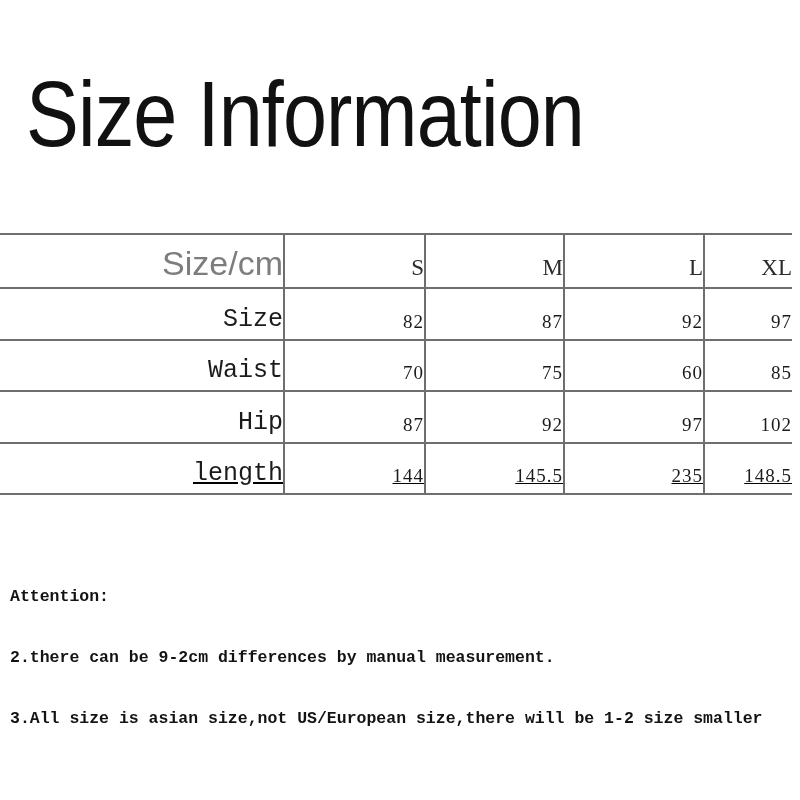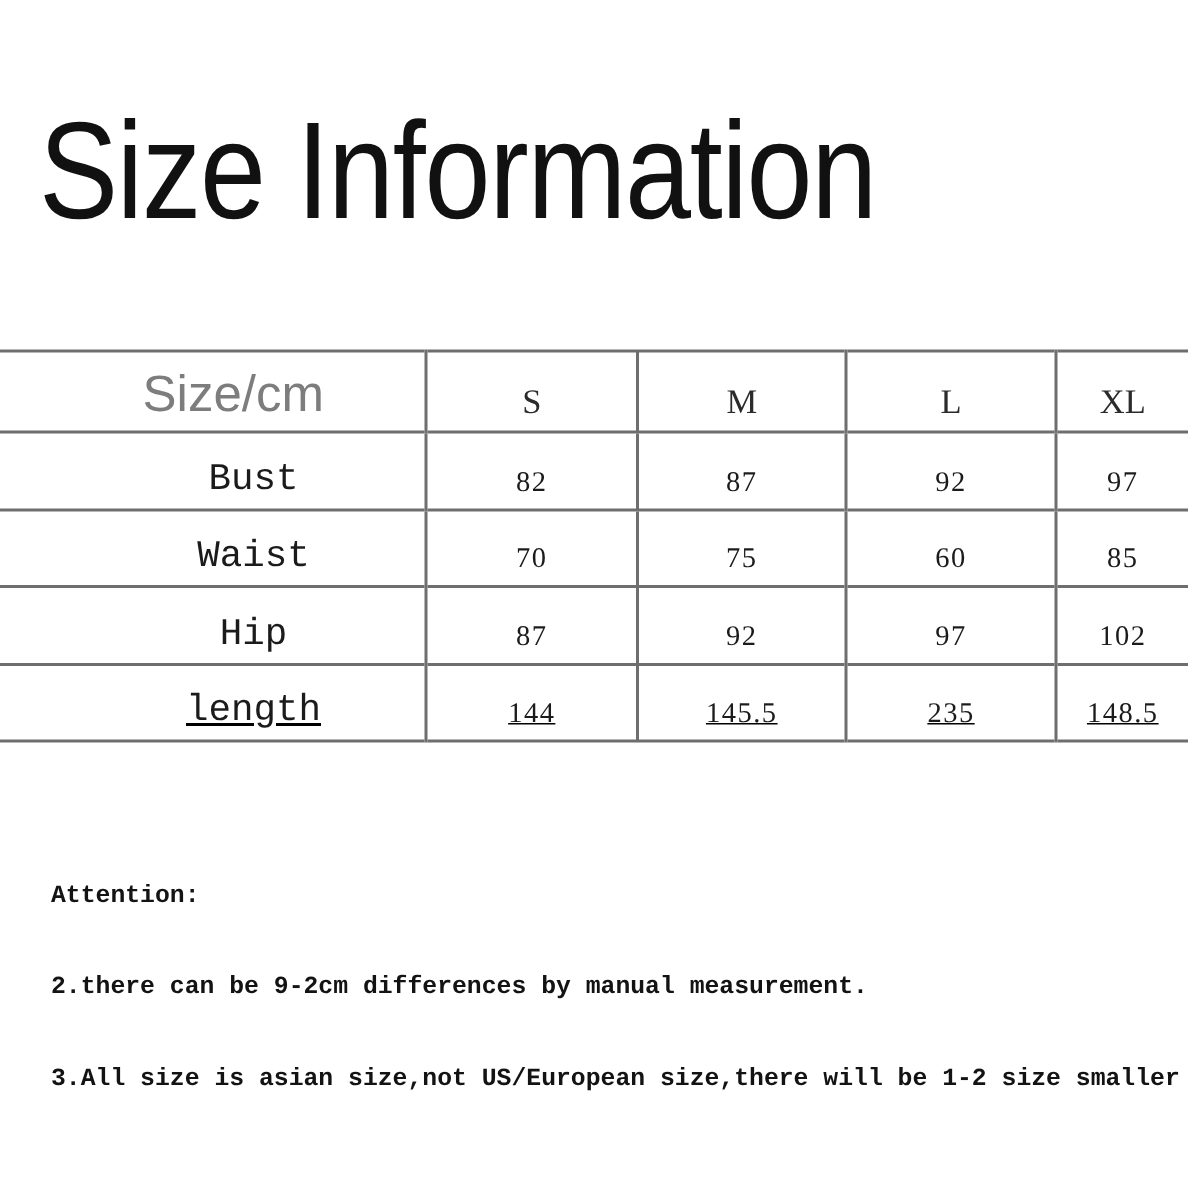--- a/index.html
+++ b/index.html
@@ -46,21 +46,21 @@
     width: 792px;
     height: 262px;
     table-layout: fixed;
   }
   table.size-table td,
   table.size-table th {
     padding: 0;
     margin: 0;
     border: 0;
     vertical-align: bottom;
-    text-align: center;
+    text-align: right;
     font-weight: 400;
   }
   
   table.size-table tr {
     border-top: 2px solid #6e6e6e;
   }
   table.size-table tr.last-row {
     border-bottom: 2px solid #6e6e6e;
     text-decoration: underline;
   }
@@ -120,21 +120,20 @@
     font-size: 16.5px;
     line-height: 20.4px;
     color: #131313;
     font-weight: 700;
     letter-spacing: 0px;
     white-space: pre;
   }
   .notes .note-line {
     display: block;
     white-space: pre;
-    margin-left: 24px;
   }
 </style>
 </head>
 <body>
 
 <div class="page-title">Size Information</div>
 
 <div class="size-table-wrap">
   <table class="size-table">
     <colgroup>
@@ -147,21 +146,21 @@
     <tbody>
       <tr class="row-header">
         <th class="hdr-size">Size/cm</th>
         <th class="hdr-col col-div">S</th>
         <th class="hdr-col col-div">M</th>
         <th class="hdr-col col-div">L</th>
         <th class="hdr-col col-div">XL</th>
       </tr>
 
       <tr class="row-data">
-        <td class="row-name">Bust</td>
+        <td class="row-name">Size</td>
         <td class="cell-val col-div">82</td>
         <td class="cell-val col-div">87</td>
         <td class="cell-val col-div">92</td>
         <td class="cell-val col-div">97</td>
       </tr>
 
       <tr class="row-data">
         <td class="row-name">Waist</td>
         <td class="cell-val col-div">70</td>
         <td class="cell-val col-div">75</td>

